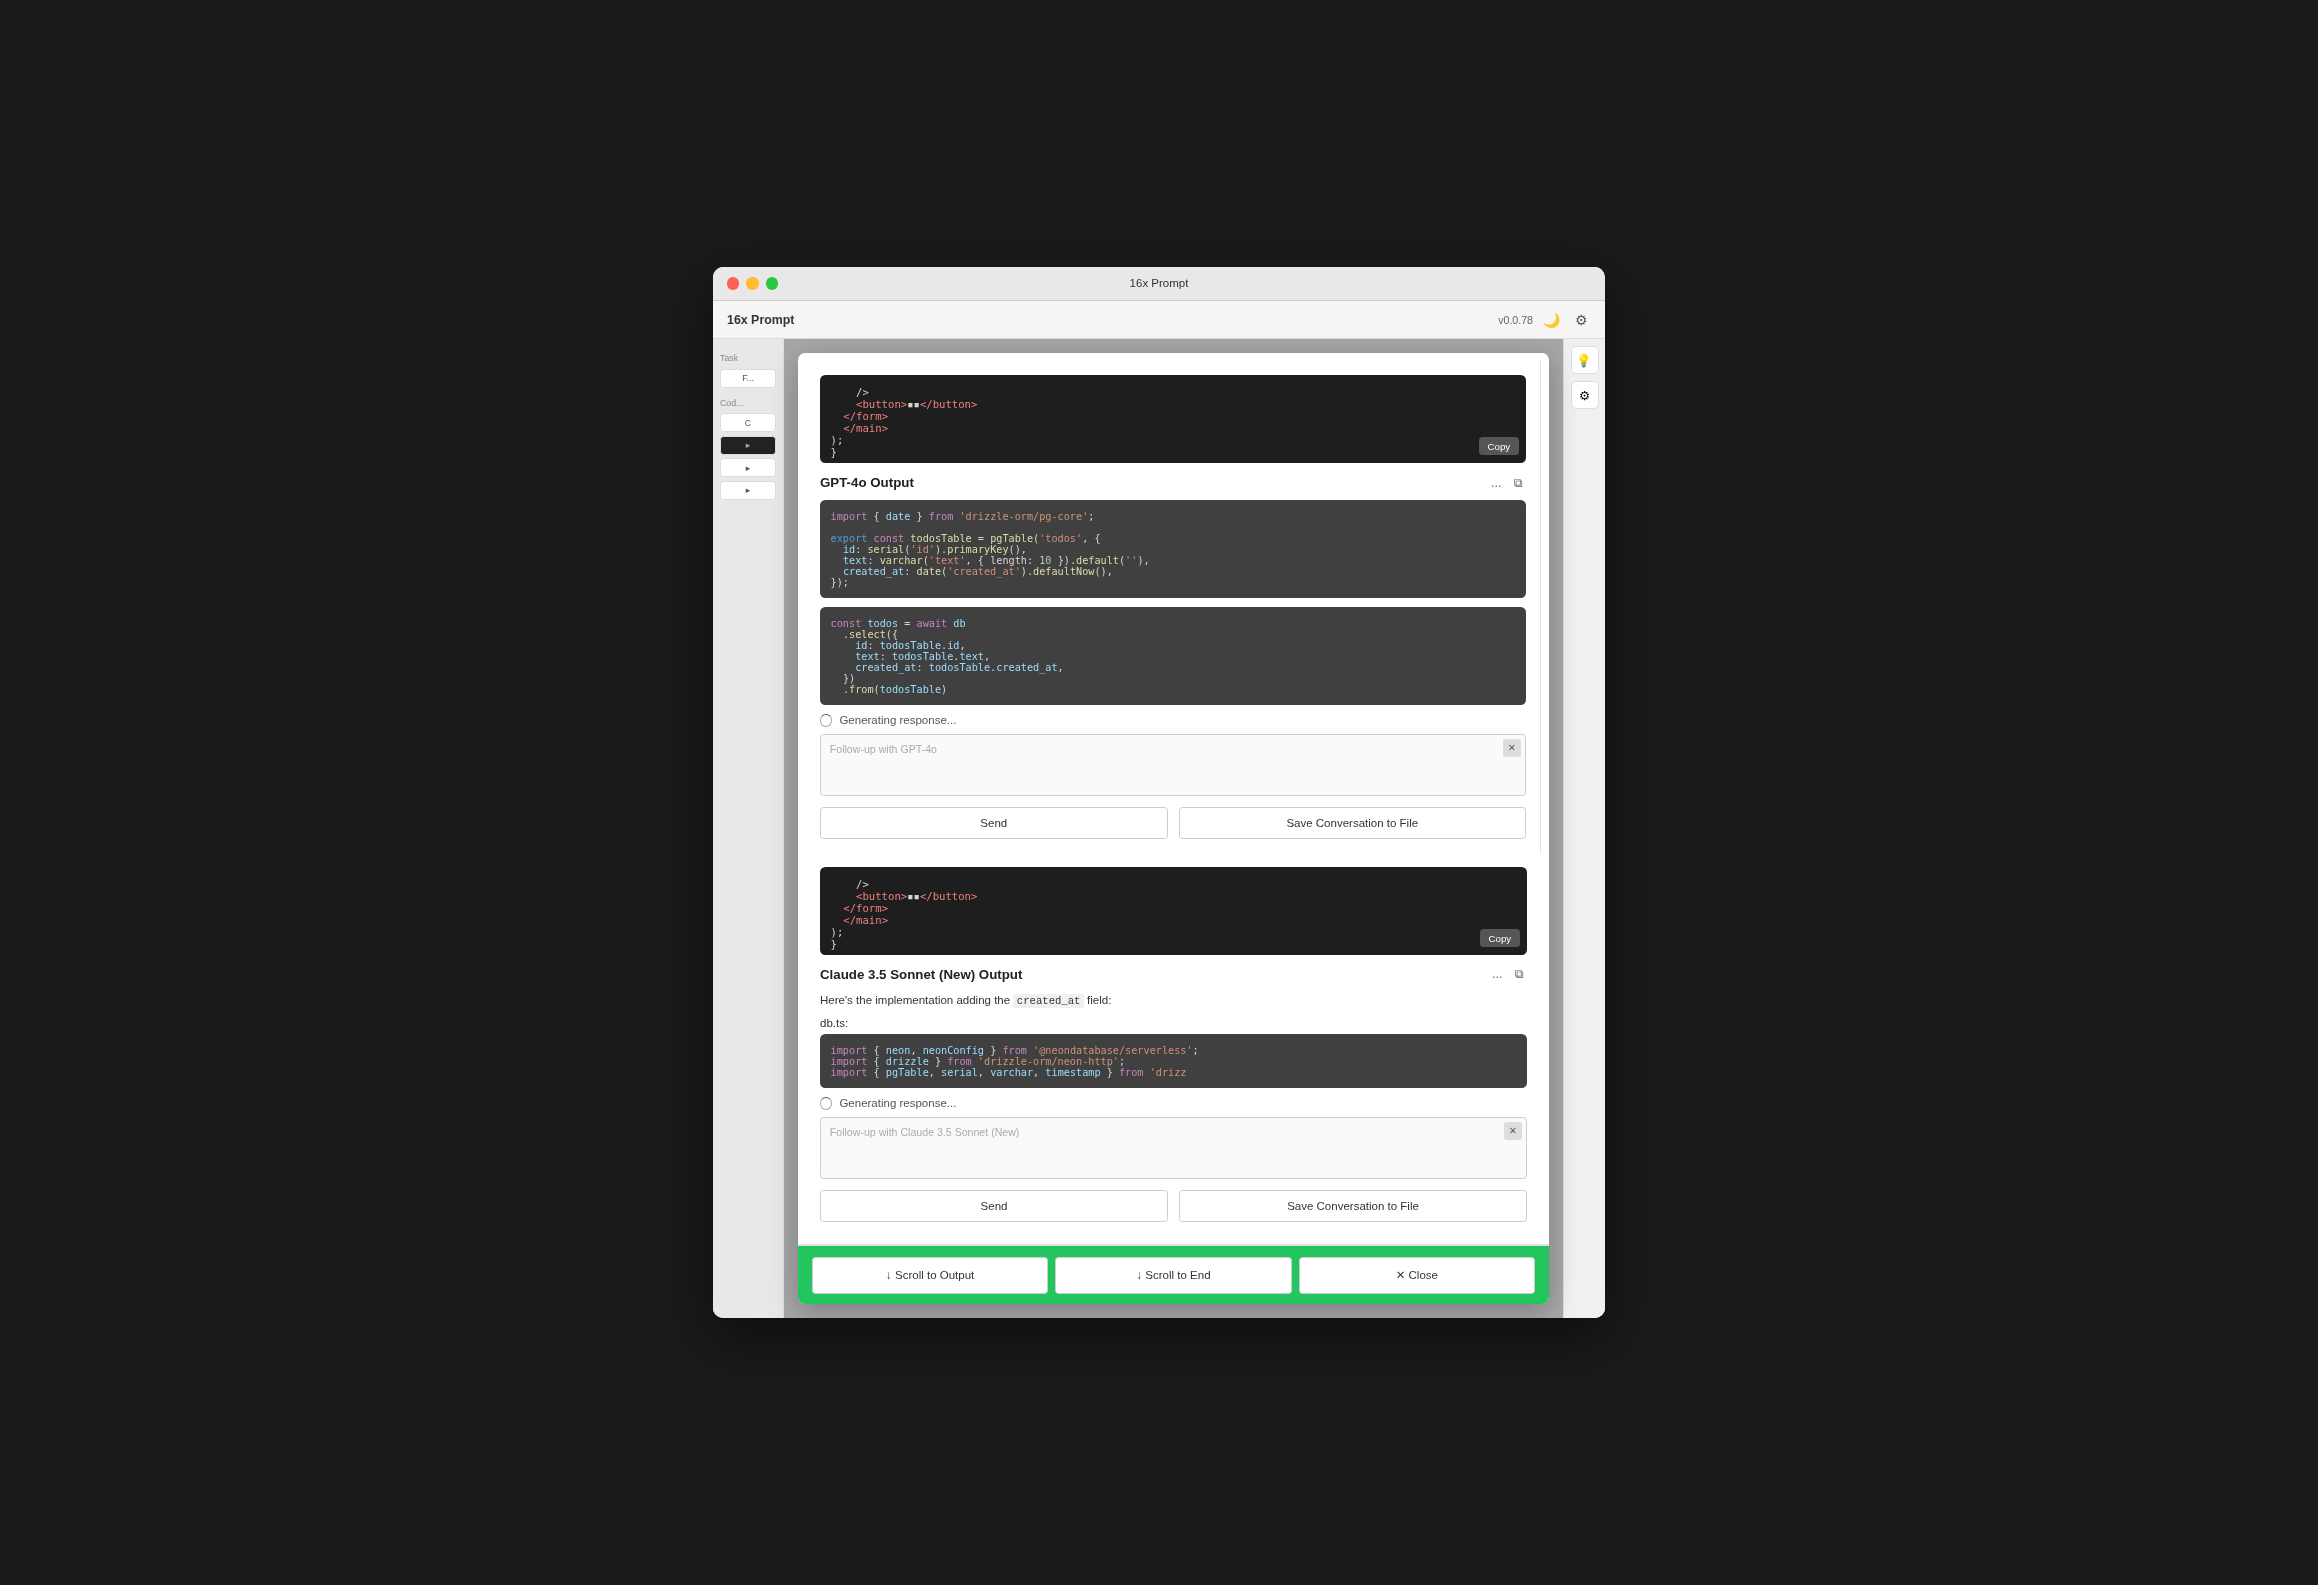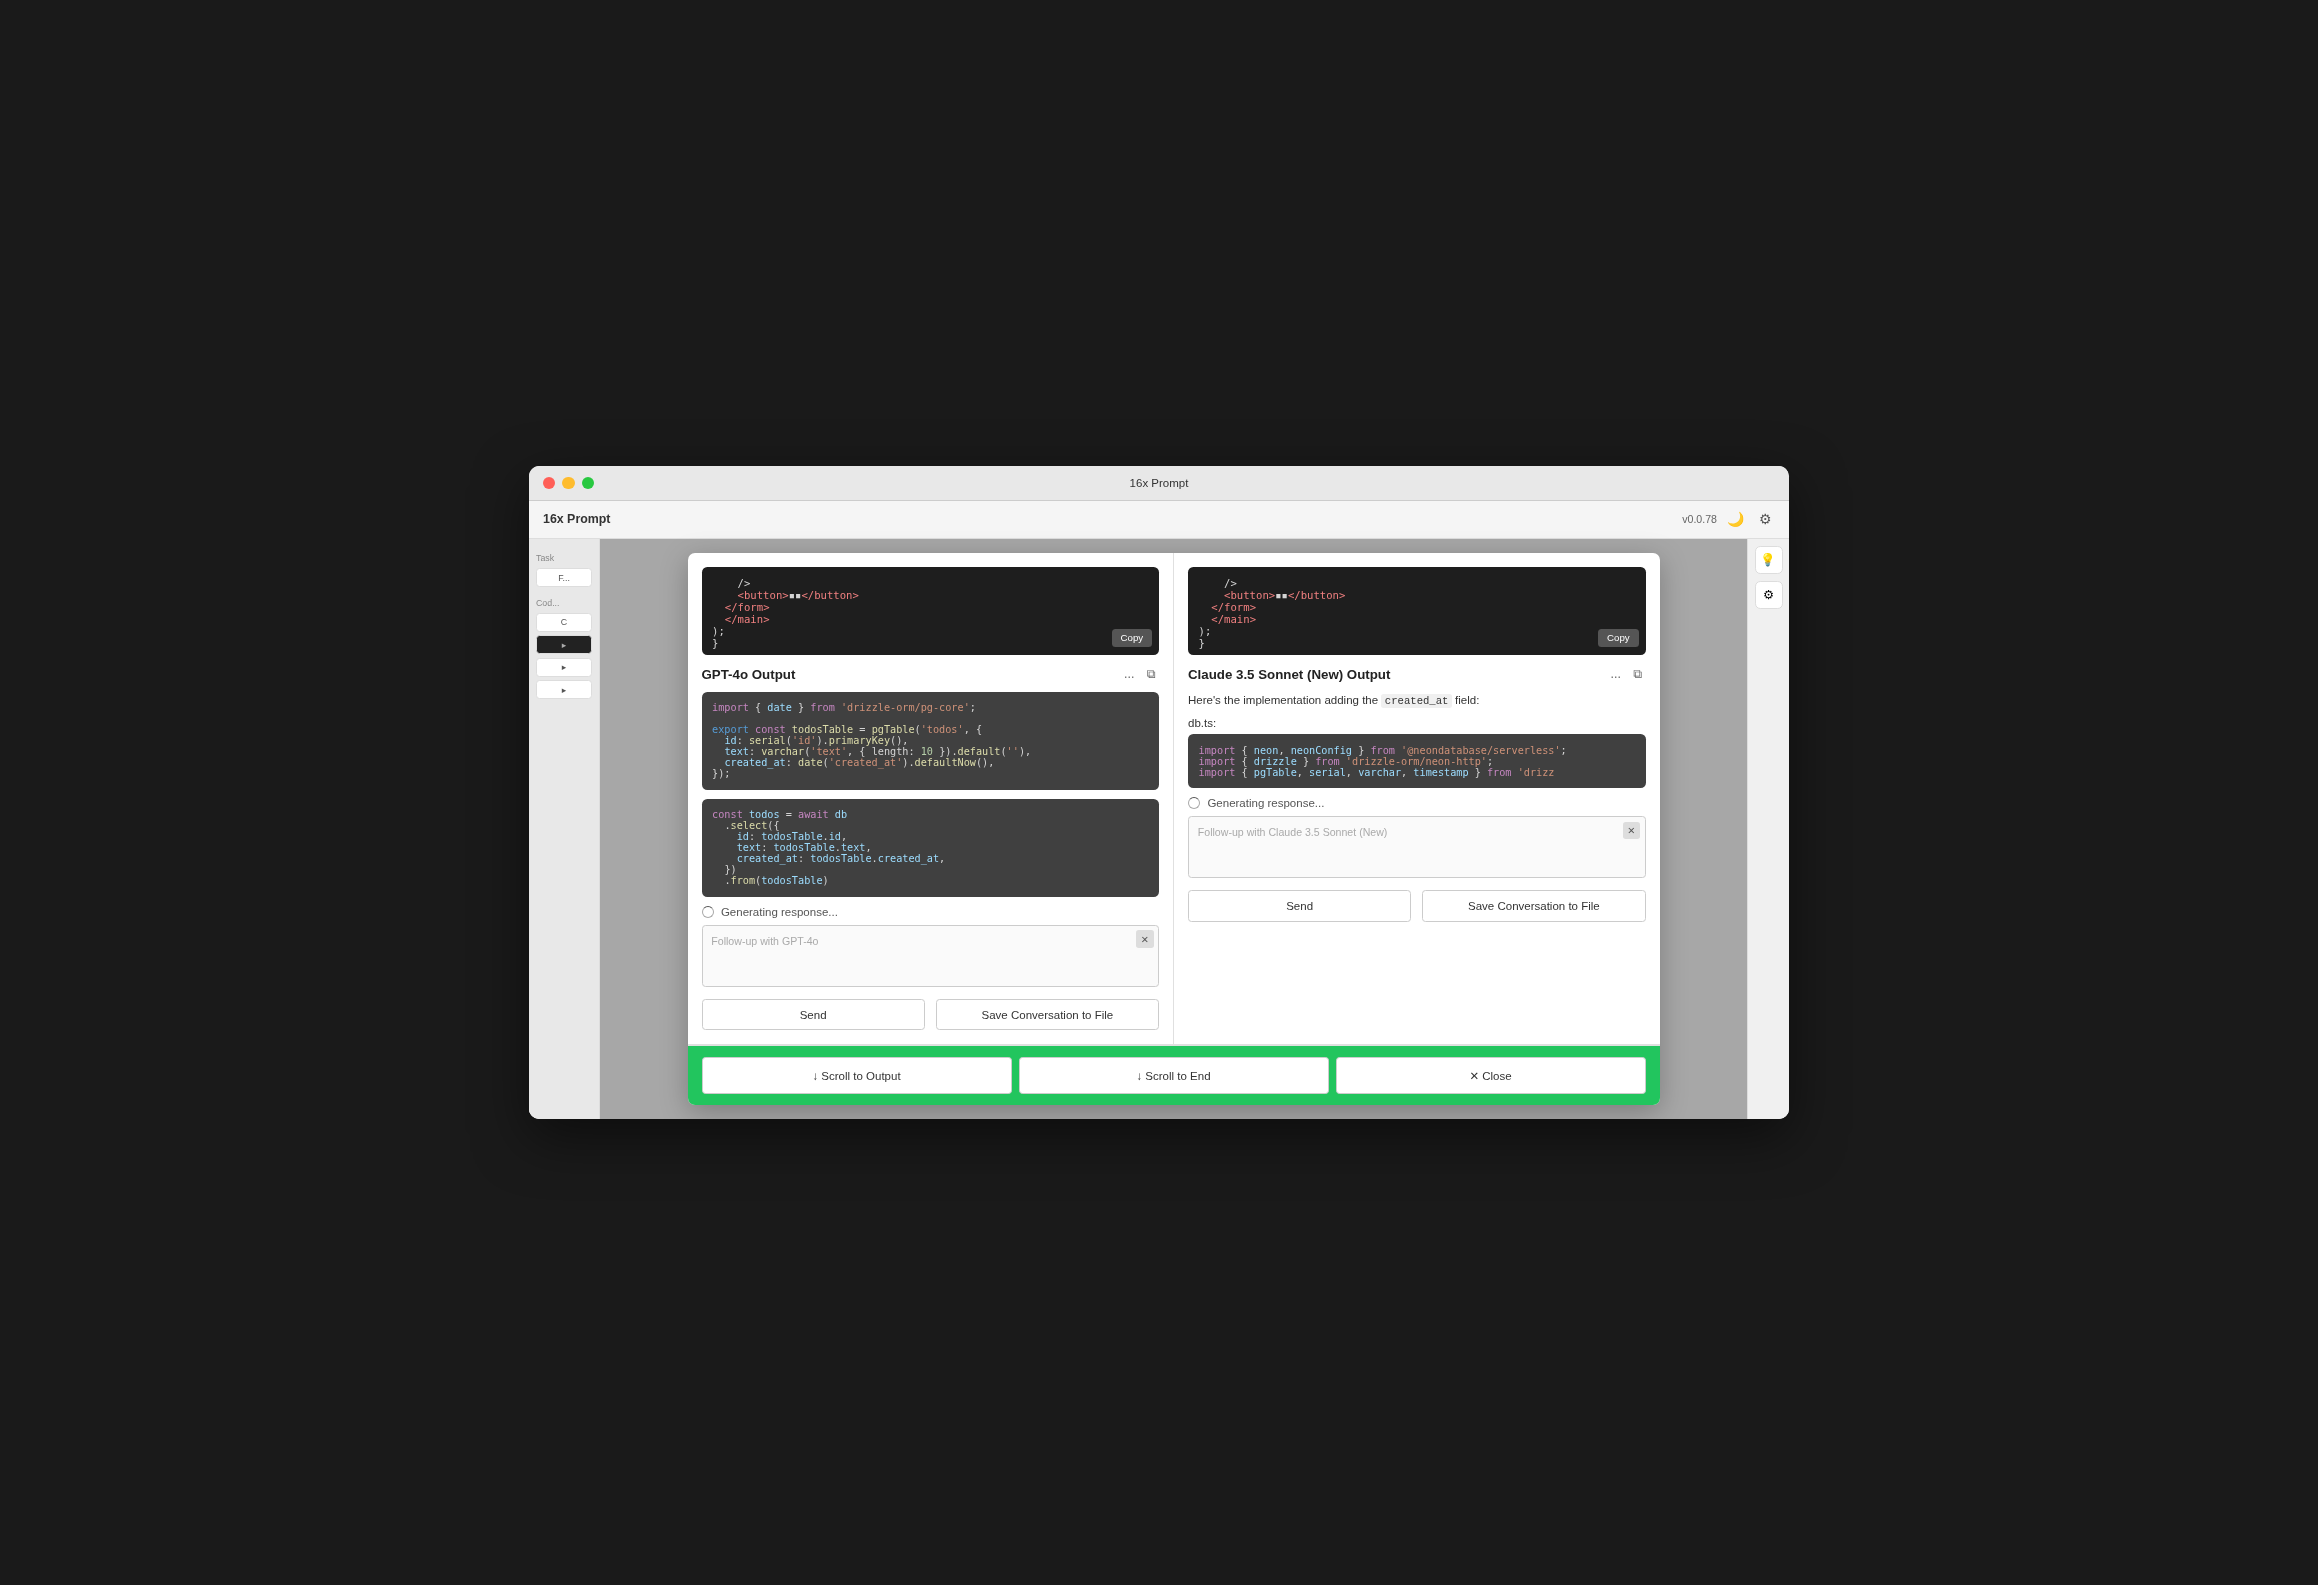--- a/index.html
+++ b/index.html
@@ -8,21 +8,21 @@
       background: #1a1a1a;
       font-family: -apple-system, BlinkMacSystemFont, 'Segoe UI', sans-serif;
       display: flex;
       align-items: center;
       justify-content: center;
       min-height: 100vh;
       padding: 17.7px;
     }
 
     .app-window {
-      width: 1260px;
+      width: 892px;
       background: #f0f0f0;
       border-radius: 10.6px;
       overflow: hidden;
       box-shadow: 0 17.7px 53px rgba(0,0,0,0.5);
     }
 
     
     .title-bar {
       background: #e8e8e8;
       border-bottom: 0.9px solid #ccc;
@@ -137,22 +137,23 @@
       width: 100%;
       max-width: 972px;
       overflow: hidden;
       box-shadow: 0 7px 28px rgba(0,0,0,0.25);
     }
 
     
     .modal-columns {
       display: flex;
       gap: 0;
-      padding: 0;
+      padding: 8px;
       border-bottom: 0.9px solid #e0e0e0;
+      flex-direction: column;
     }
 
     .modal-column {
       flex: 1;
       padding: 14px;
       border-right: 0.9px solid #e0e0e0;
       overflow: hidden;
     }
     .modal-column:last-child {
       border-right: none;

